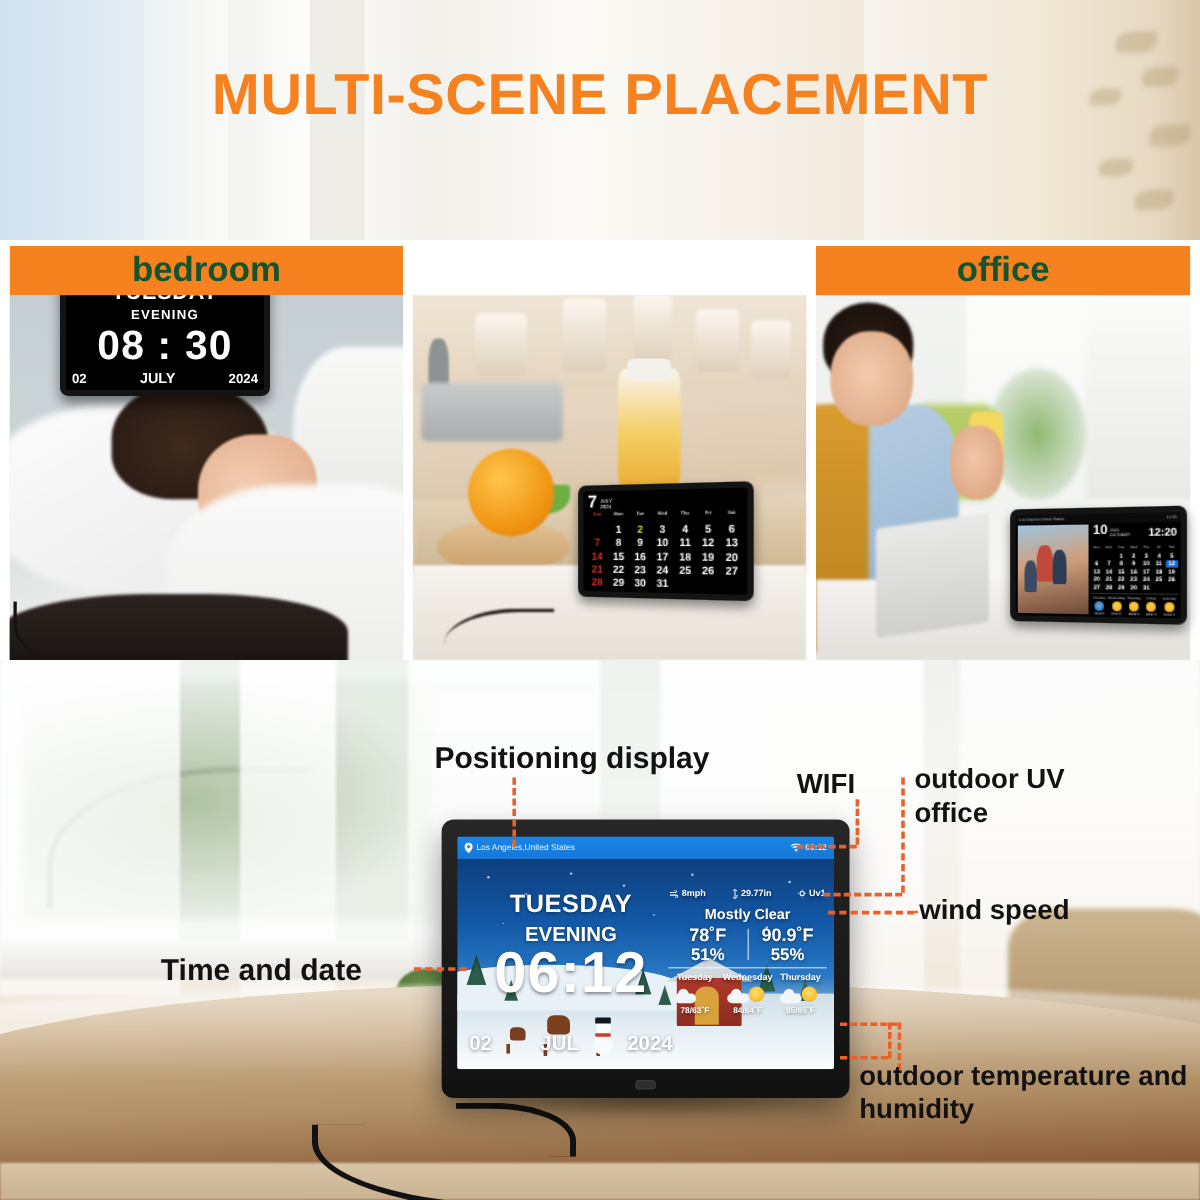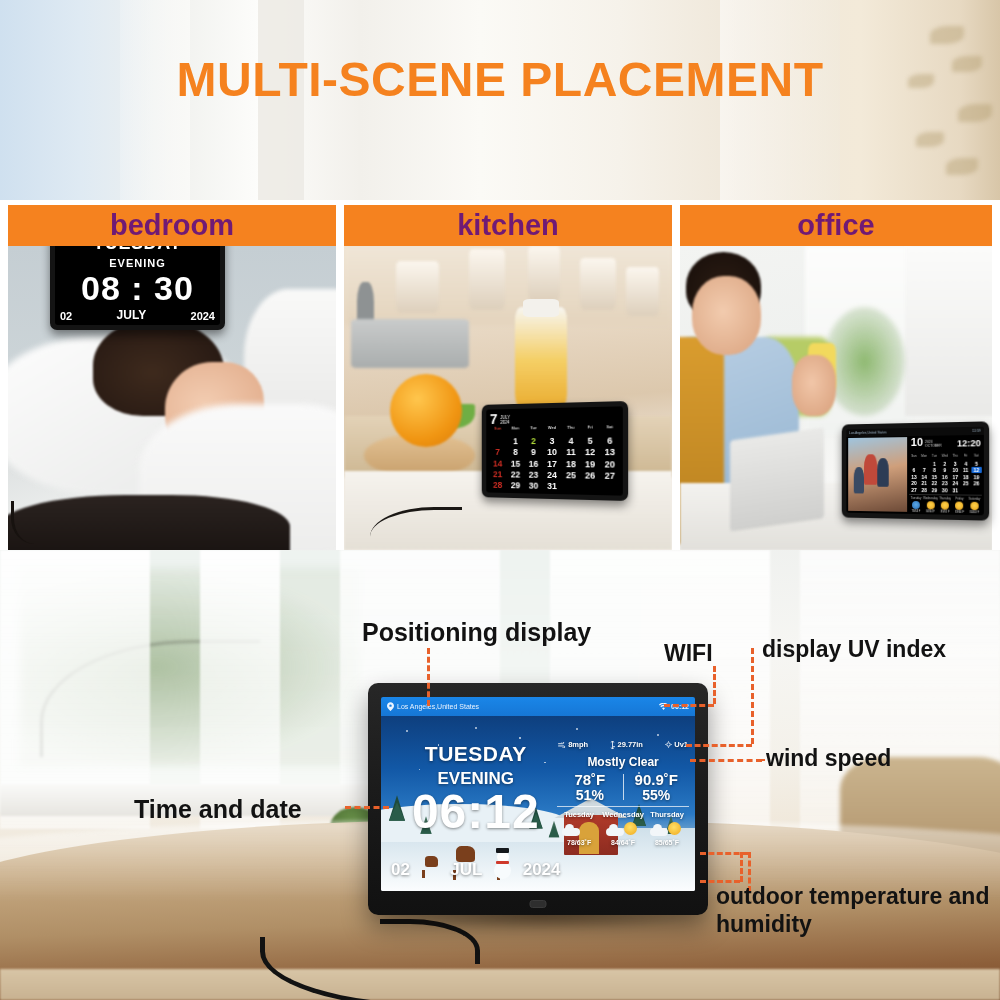--- a/index.html
+++ b/index.html
@@ -41,21 +41,21 @@
   
   .scene {
     position:absolute; top:205px; height:345px; overflow:hidden;
   }
   .scene-1 { left:8px;   width:328px; }
   .scene-2 { left:344px; width:328px; }
   .scene-3 { left:680px; width:312px; }
 
   .scene-label {
     position:absolute; left:0; top:0; width:100%; height:41px;
-    background:#F5821F; color:#701a75; font-size:29px; font-weight:bold;
+    background:#F5821F; color:#14532d; font-size:29px; font-weight:bold;
     display:flex; align-items:center; justify-content:center; z-index:6;
   }
   .scene-photo {
     position:absolute; left:0; top:41px; width:100%; height:304px;
     overflow:hidden;
   }
 
   
   .bed-bg {
     position:absolute; inset:0;
@@ -434,21 +434,20 @@
       <div class="m1-time">08 : 30</div>
       <div class="m1-row">
         <span>02</span>
         <span class="mo">JULY</span>
         <span>2024</span>
       </div>
     </div>
   </div>
 
   <div class="scene scene-2">
-    <div class="scene-label">kitchen</div>
     <div class="scene-photo">
       <div class="kit-bg"></div>
       <div class="kit-upper"></div>
       <div class="kit-jar" style="left:16%;top:5%;width:13%;height:17%;"></div>
       <div class="kit-jar" style="left:38%;top:1%;width:11%;height:20%;"></div>
       <div class="kit-jar" style="left:56%;top:0%;width:10%;height:18%;"></div>
       <div class="kit-jar" style="left:72%;top:4%;width:11%;height:17%;"></div>
       <div class="kit-jar" style="left:86%;top:7%;width:10%;height:16%;"></div>
       <div class="kit-faucet"></div>
       <div class="kit-sink"></div>
@@ -790,21 +789,21 @@
             </div>
           </div>
         </div>
       </div>
     </div>
     <div class="device-sensor"></div>
   </div>
 
   <div class="anno a-pos">Positioning display</div>
   <div class="anno a-wifi">WIFI</div>
-  <div class="anno a-uv">display UV index</div>
+  <div class="anno a-uv">outdoor UV office</div>
   <div class="anno a-wind">wind speed</div>
   <div class="anno a-time">Time and date</div>
   <div class="anno a-temp">outdoor temperature and humidity</div>
 
   <div class="dash-v" style="left:427px;top:648px;height:58px;"></div>
   <div class="dash-v" style="left:713px;top:666px;height:38px;"></div>
   <div class="dash-h" style="left:664px;top:704px;width:50px;"></div>
   <div class="dash-v" style="left:751px;top:648px;height:96px;"></div>
   <div class="dash-h" style="left:686px;top:744px;width:66px;"></div>
   <div class="dash-h" style="left:690px;top:759px;width:72px;"></div>

